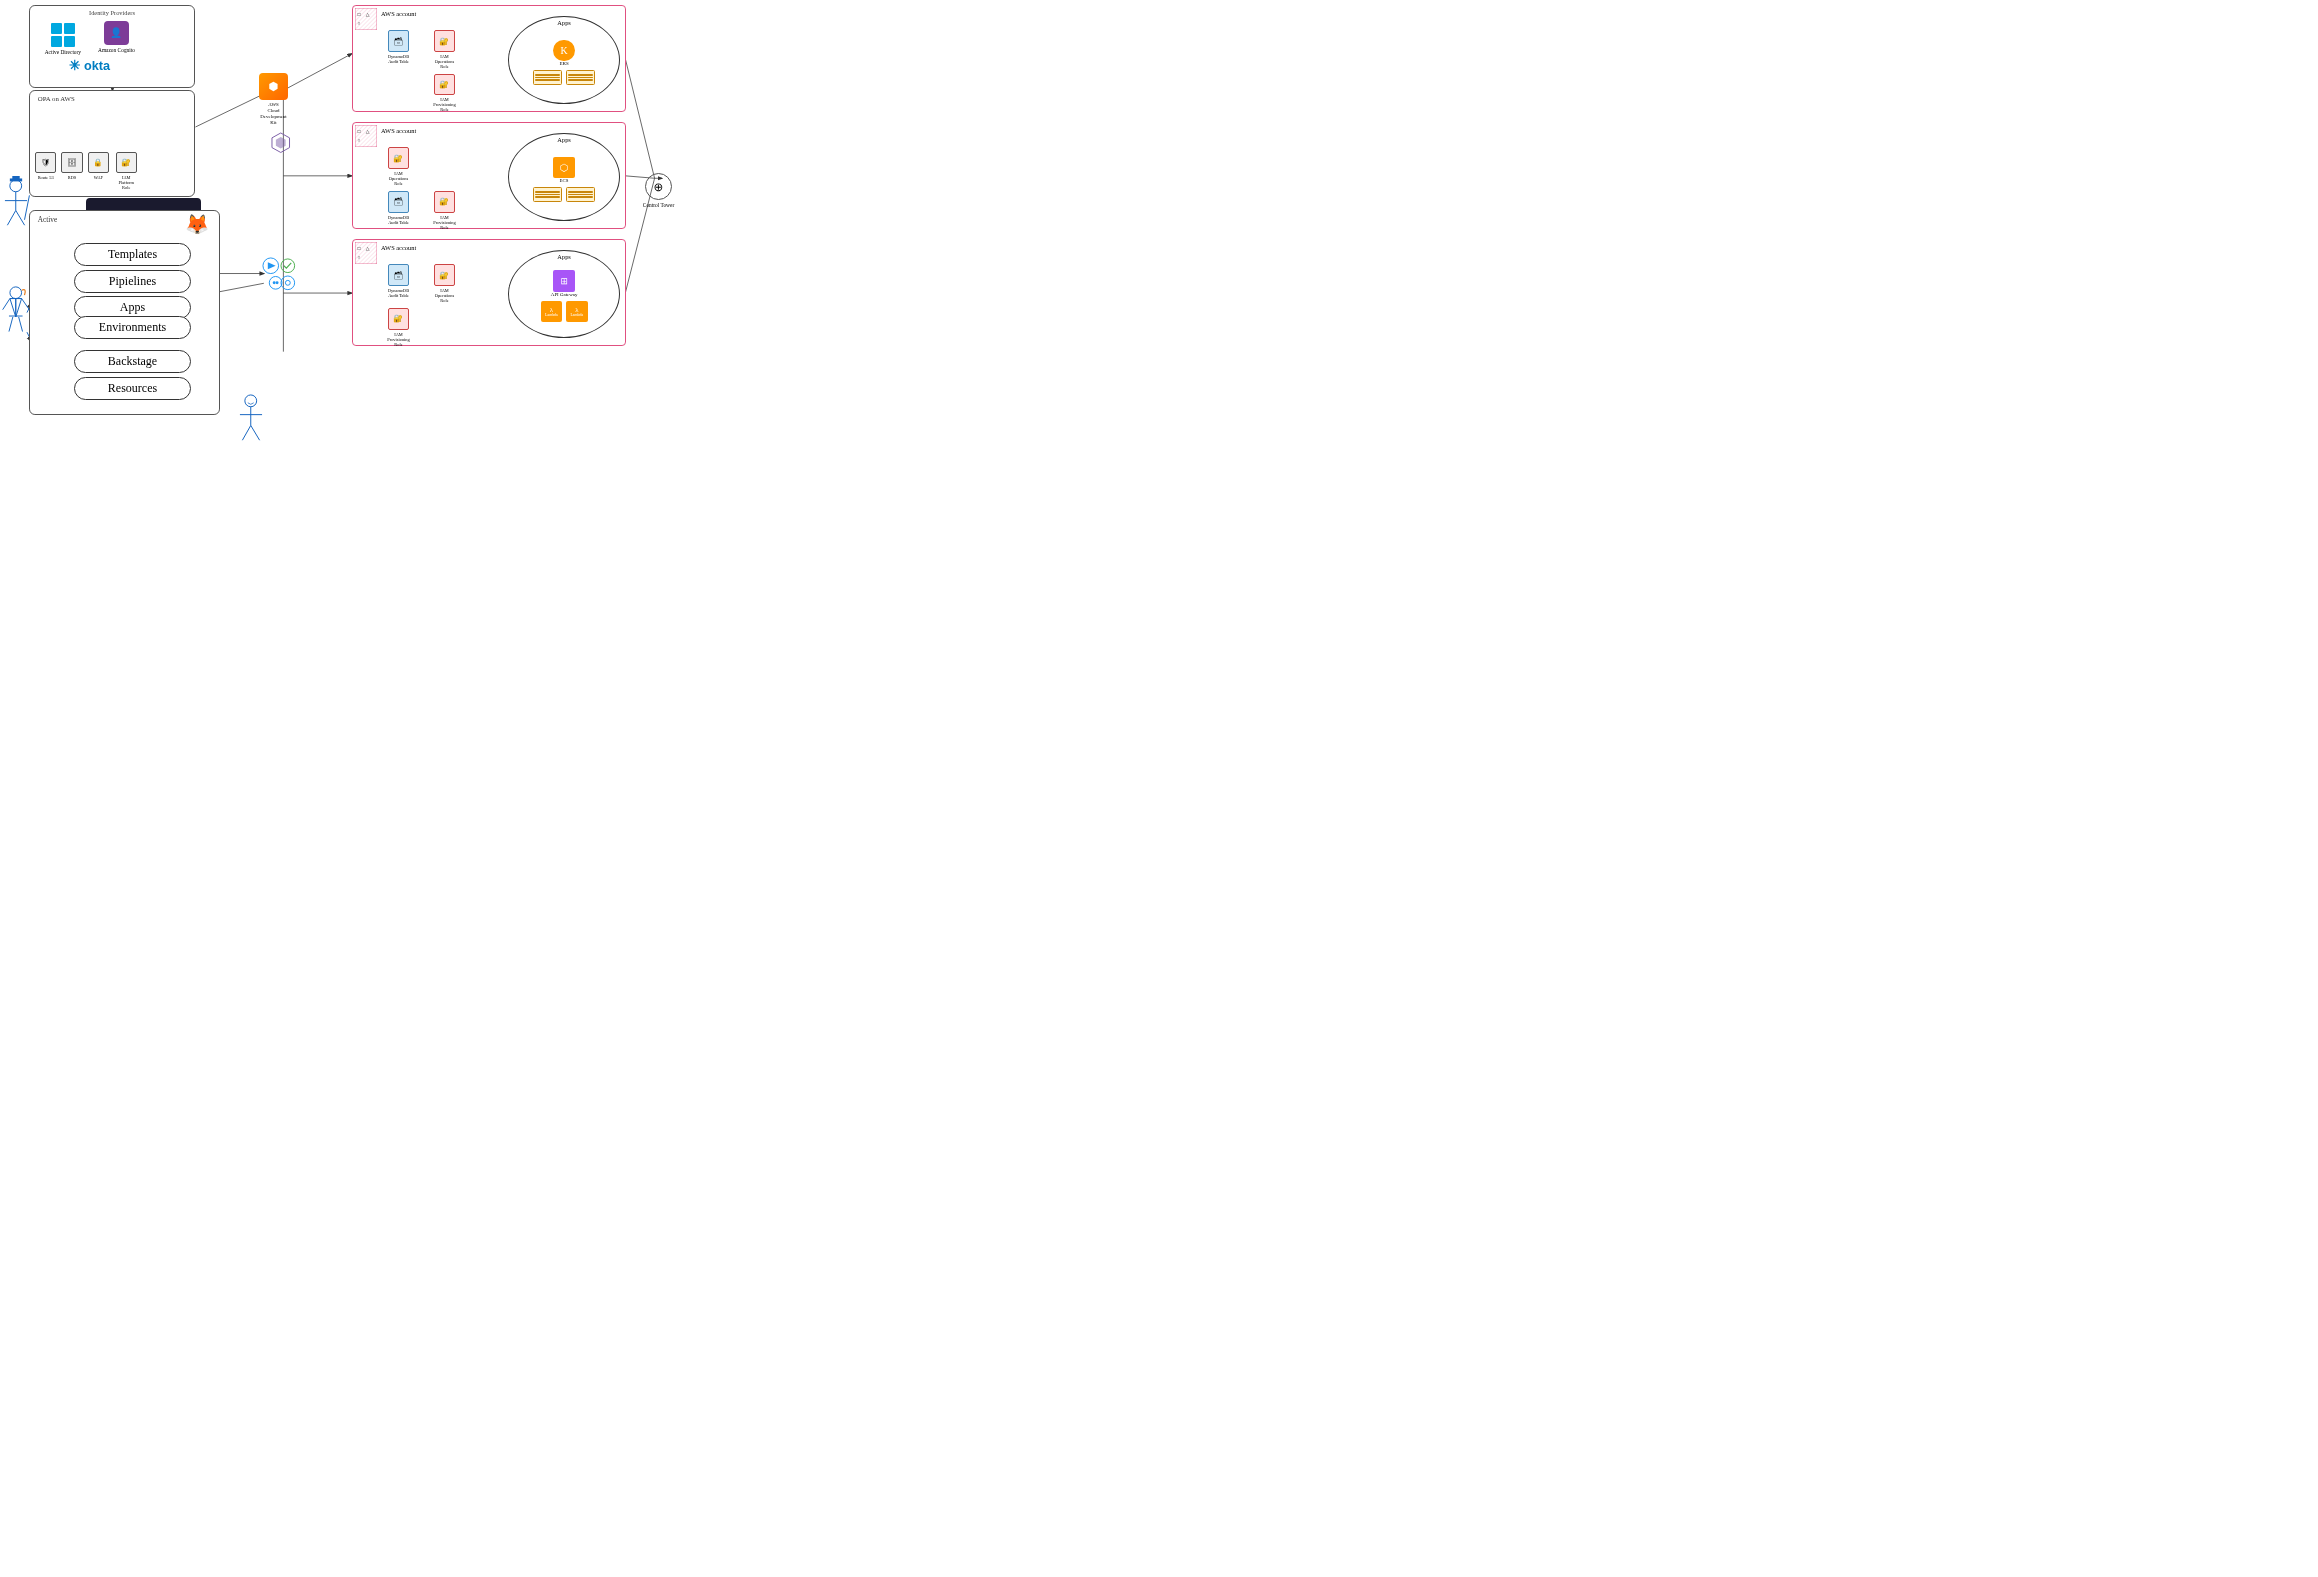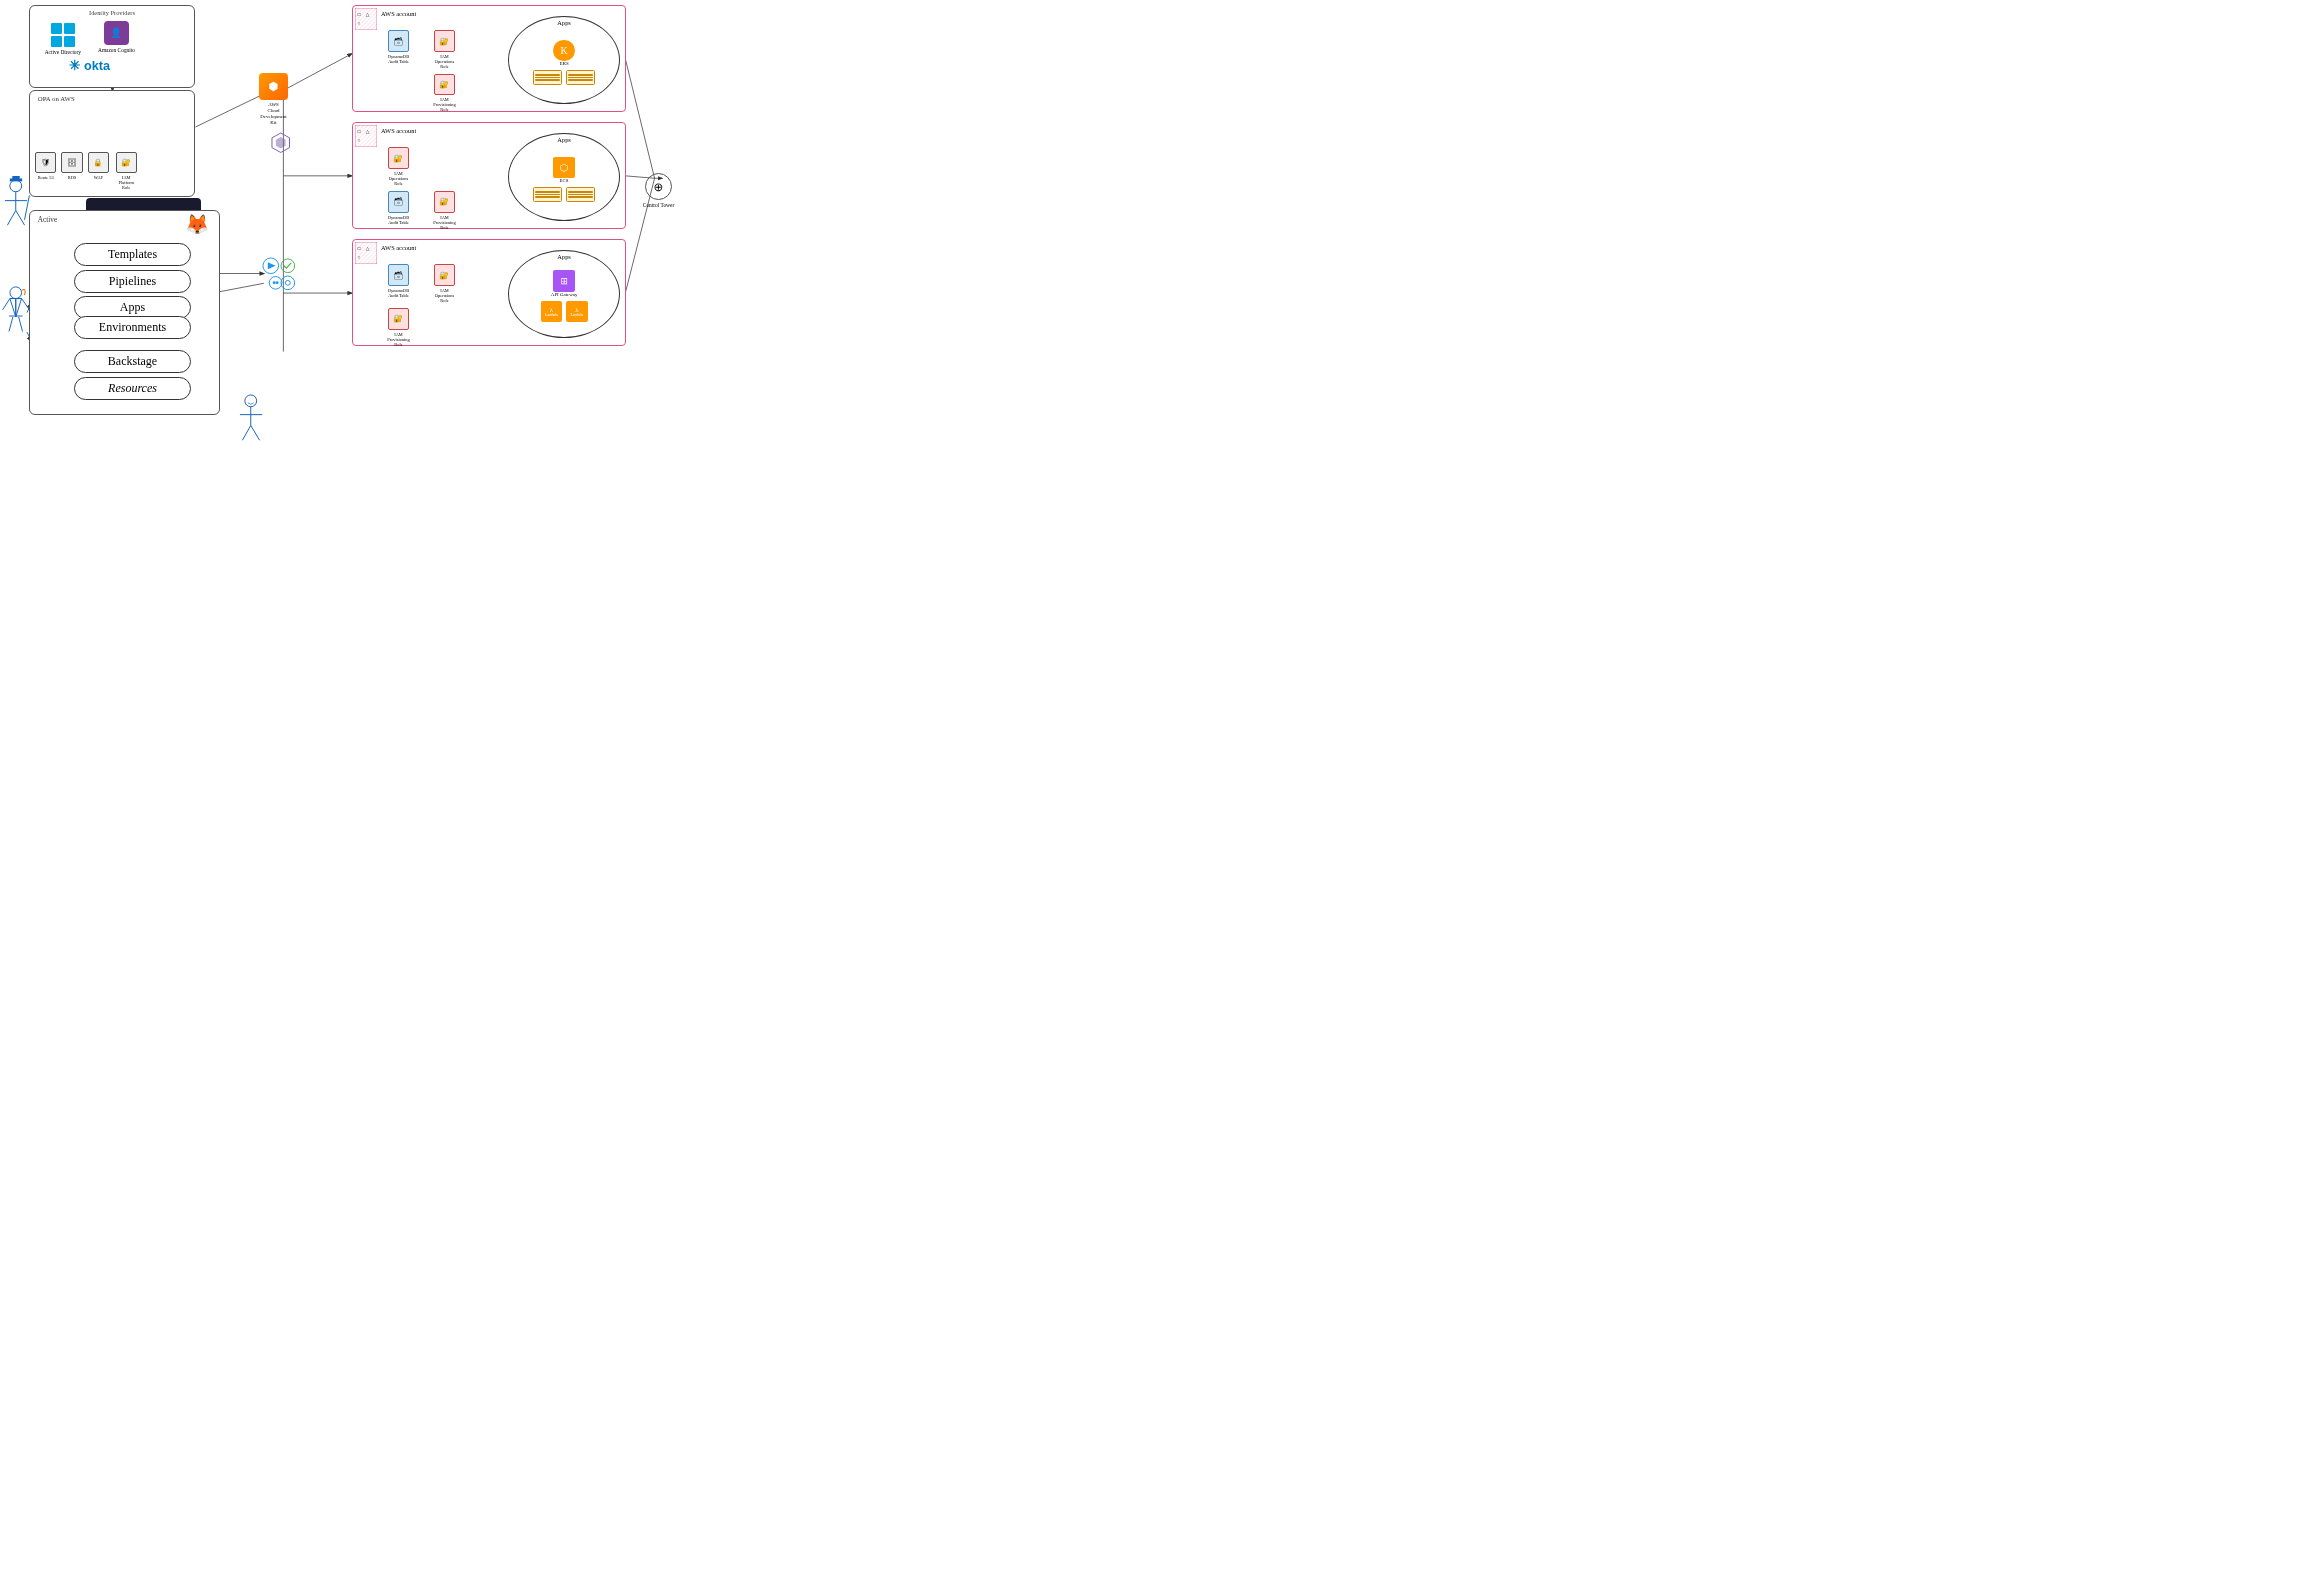--- a/index.html
+++ b/index.html
@@ -262,21 +262,21 @@
     </div>
     <div class="gitlab-item" style="top: 85px;">
       <span>Apps</span>
     </div>
     <div class="gitlab-item" style="top: 105px;">
       <span>Environments</span>
     </div>
     <div class="gitlab-item" style="top: 139px;">
       <span>Backstage</span>
     </div>
-    <div class="gitlab-item" style="top: 166px; font-style: italic;">
+    <div class="gitlab-item" style="top: 166px;">
       <span>Resources</span>
     </div>
   </div>
 
   <div class="cdk-icon">
     <div style="width:29px; height:27px; background:linear-gradient(135deg,#f90 0%,#f60 100%); border-radius:3.9px; display:flex; align-items:center; justify-content:center; margin-bottom:2px;">
       <span style="color:#fff; font-size:10.7px; font-weight:bold;">⬢</span>
     </div>
     <span style="font-size:4.9px; text-align:center; max-width:39px; line-height:1.2;">AWS<br>Cloud<br>Development<br>Kit</span>
   </div>

